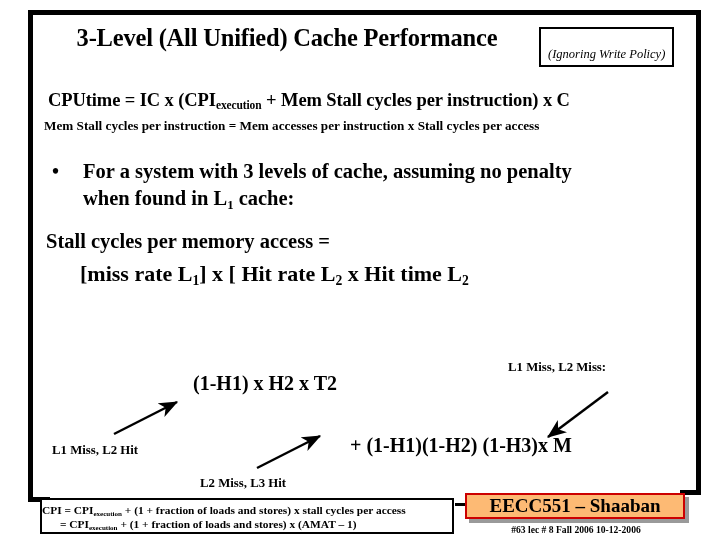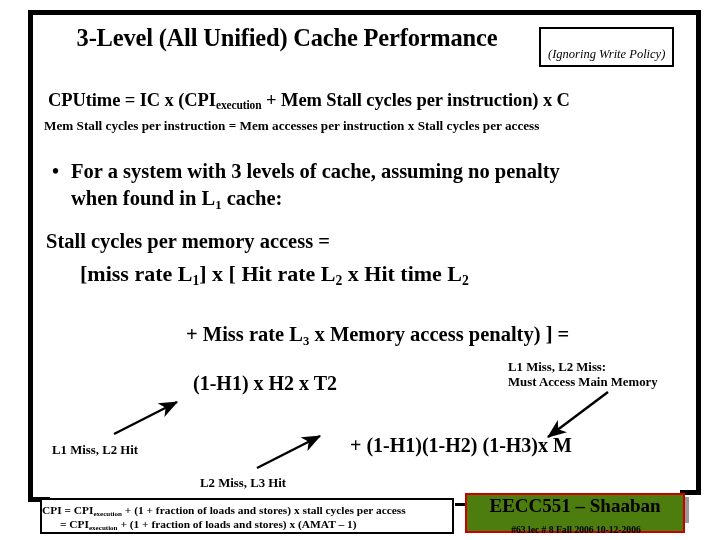--- a/index.html
+++ b/index.html
@@ -107,21 +107,21 @@
     font-weight: bold;
     line-height: 27px;
   }
   .bullet-dot {
     position: absolute;
     left: 0; top: 0;
     font-size: 20px;
   }
   .bullet-text {
     display: block;
-    margin-left: 19px;
+    margin-left: 31px;
   }
 
   
   .line {
     position: absolute;
     font-weight: bold;
     white-space: nowrap;
   }
   .l-stall   { left: 46px;  top: 230px; font-size: 20.5px; }
   .l-miss1   { left: 80px;  top: 261px; font-size: 22px; }
@@ -174,23 +174,23 @@
   
   .foot-shadow {
     position: absolute;
     left: 469px; top: 497px;
     width: 220px; height: 26px;
     background: #9a9a9a;
   }
   .foot-box {
     position: absolute;
     left: 465px; top: 493px;
-    width: 220px; height: 40px;
+    width: 220px; height: 26px;
     border: 2px solid #cc0000;
-    background: #4d7c0f;
+    background: #fdba74;
     box-sizing: border-box;
     text-align: center;
     line-height: 22px;
     font-size: 19px;
     font-weight: bold;
     white-space: nowrap;
   }
   .foot-rule-left {
     position: absolute;
     left: 455px; top: 503px;
@@ -229,28 +229,26 @@
   <div class="bullet-row">
     <span class="bullet-dot">•</span>
     <span class="bullet-text"><span>For a system with 3 levels of cache, assuming no penalty</span><br><span>when found in L</span><sub>1</sub><span> cache:</span></span>
   </div>
 
   <div class="line l-stall">Stall cycles per memory access =</div>
 
   <div class="line l-miss1"><span>[miss rate L</span><sub>1</sub><span>] x  [ Hit rate L</span><sub>2</sub><span>  x Hit time L</span><sub>2</sub></div>
 
 
-  <div class="line l-miss3"><span>+  Miss rate L</span><sub>3</sub><span>  x  Memory access penalty) ]  =</span></div>
 
   <div class="line l-exp1">(1-H1) x H2 x T2</div>
   <div class="line l-exp3">+      (1-H1)(1-H2) (1-H3)x M</div>
 
   <div class="annot a-right">
     <span>L1 Miss,  L2 Miss:</span><br>
-    <span>Must Access Main Memory</span>
   </div>
   <div class="annot a-l1">L1 Miss,  L2  Hit</div>
   <div class="annot a-l2">L2 Miss,  L3  Hit</div>
 
   <svg class="arrows" viewBox="0 0 720 540">
     <defs>
       <marker id="ah" markerWidth="9" markerHeight="9" refX="7.5" refY="3.2" orient="auto">
         <path d="M0,0 L8,3.2 L0,6.4 L2.2,3.2 z" fill="#000"></path>
       </marker>
     </defs>

